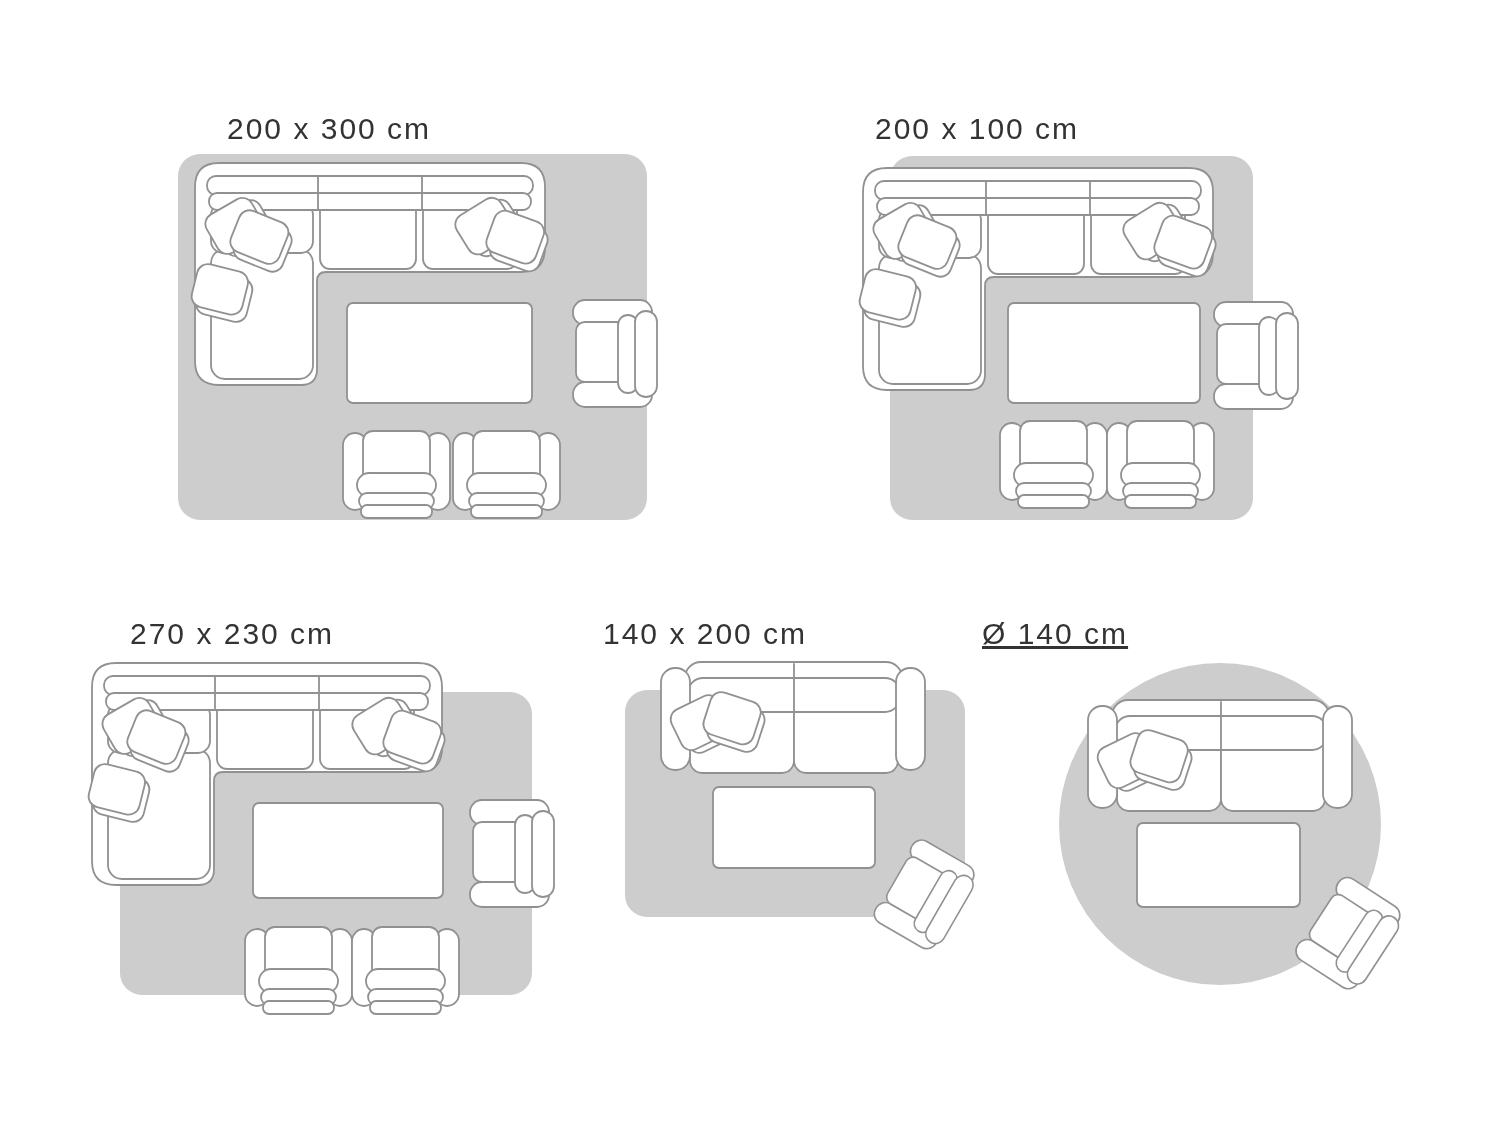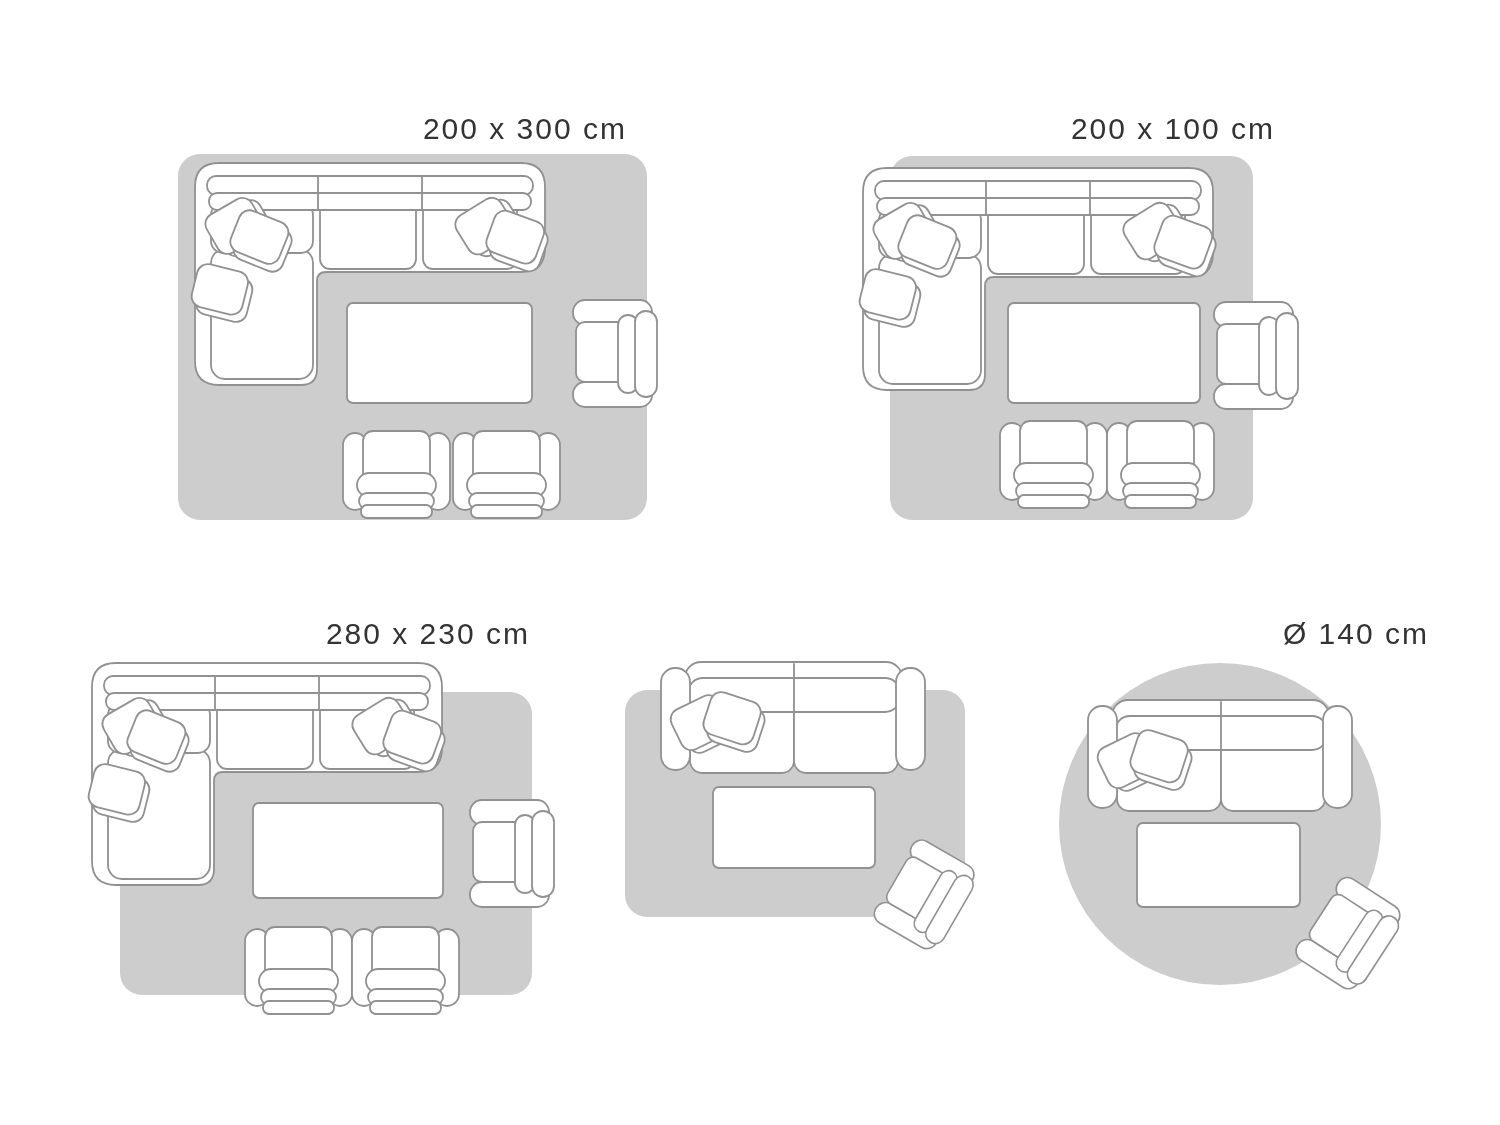--- a/index.html
+++ b/index.html
@@ -14,21 +14,21 @@
     width:1500px;height:1125px;
     background:var(--page-bg);
     font-family:"Liberation Sans", sans-serif;
     overflow:hidden;
   }
   .stage{position:relative;width:1500px;height:1125px;}
   .stage svg{position:absolute;left:0;top:0;}
   .size-label{
     position:absolute;
     width:400px;
-    text-align:right;
+    text-align:left;
     font-size:30px;
     line-height:33px;
     letter-spacing:2px;
     font-weight:400;
     color:var(--label-text);
     white-space:nowrap;
   }
   
   .furn{fill:var(--furniture-fill);stroke:var(--outline);stroke-width:1.8;stroke-linejoin:round;stroke-linecap:round;}
   .furn .ln{fill:none;}
@@ -131,16 +131,17 @@
     <g>
       <circle class="rug" cx="1220" cy="824" r="161"></circle>
       <use href="#sym-sofa2" xlink:href="#sym-sofa2" transform="translate(1085,700)"></use>
       <rect class="furn" x="1137" y="823" width="163" height="84" rx="6"></rect>
       <use href="#sym-armchair" xlink:href="#sym-armchair" transform="translate(1352,931) rotate(33) scale(0.9) translate(-42,-59)"></use>
     </g>
   </svg>
 
   <div class="size-label" style="left:227px;top:112px;">200 x 300 cm</div>
   <div class="size-label" style="left:875px;top:112px;">200 x 100 cm</div>
-  <div class="size-label" style="left:130px;top:617px;">280 x 230 cm</div>
-  <div class="size-label" style="left:1029px;top:617px;">Ø 140 cm</div>
+  <div class="size-label" style="left:130px;top:617px;">270 x 230 cm</div>
+  <div class="size-label" style="left:603px;top:617px;">140 x 200 cm</div>
+  <div class="size-label" style="left:982px;top:617px;text-decoration:underline;">Ø 140 cm</div>
 
 </div>
 
 </body></html>

